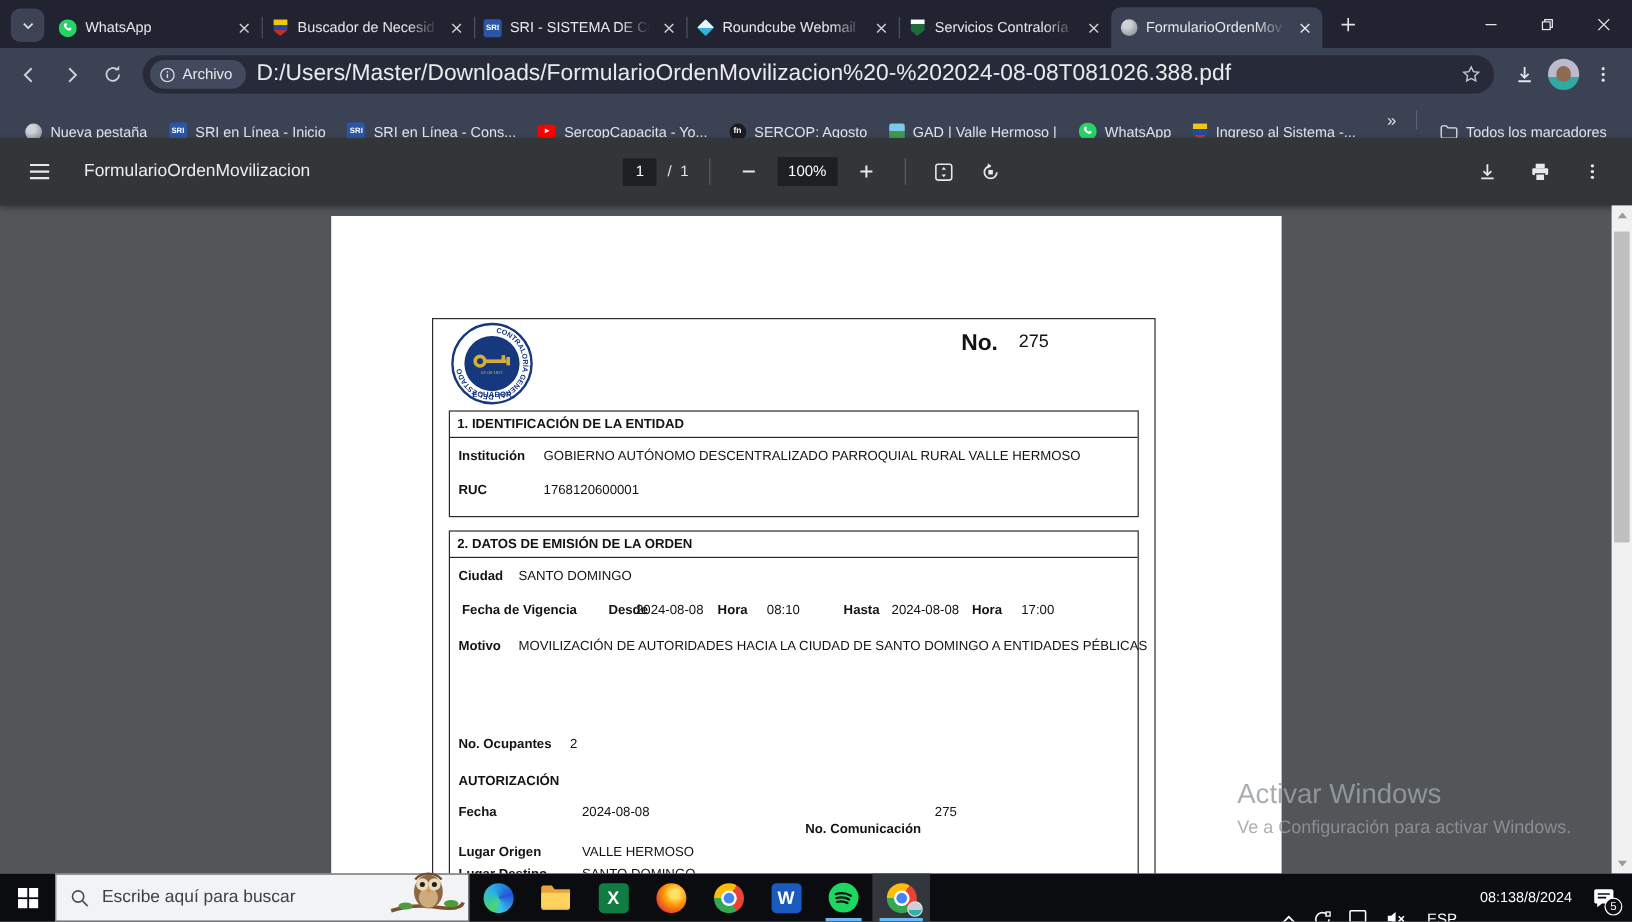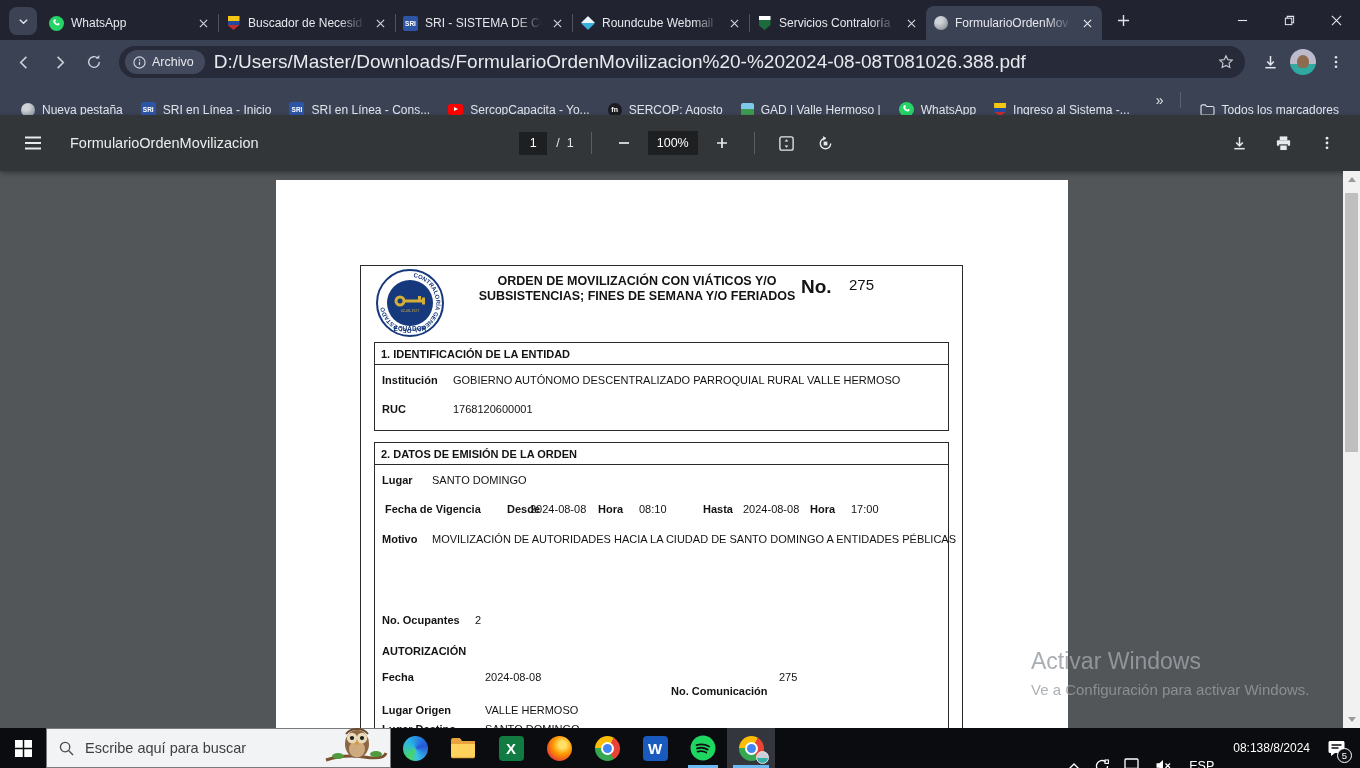--- a/index.html
+++ b/index.html
@@ -406,41 +406,40 @@
             <g fill="#d4af37">
                 <circle cx="25" cy="33" r="5.5"></circle>
                 <circle cx="25" cy="33" r="2.5" fill="#16387c"></circle>
                 <rect x="29" y="31.5" width="18" height="3"></rect>
                 <rect x="43" y="28" width="3" height="4"></rect>
                 <rect x="47" y="29.5" width="3" height="7"></rect>
               </g>
             <text x="35" y="43.5" text-anchor="middle" font-size="3.6" fill="#d4af37" font-family="Liberation Sans,sans-serif">02-08-1927</text>
           </svg>
         </div>
-        <div class="doc-title">ORDEN DE MOVILIZACIÓN CON VIÁTICOS Y/O SUBSISTENCIAS; FINES DE SEMANA Y/O FERIADOS</div>
         <div class="no-label">No.</div>
         <div class="no-value">275</div>
       </div>
 
       <div class="sec">
         <div class="sec-title">1. IDENTIFICACIÓN DE LA ENTIDAD</div>
         <div class="sec-body sec1-body">
           <span class="b" style="left:7px;top:9px">Institución</span>
           <span style="left:78px;top:9px">GOBIERNO AUTÓNOMO DESCENTRALIZADO PARROQUIAL RURAL VALLE HERMOSO</span>
           <span class="b" style="left:7px;top:38px">RUC</span>
           <span style="left:78px;top:38px">1768120600001</span>
         </div>
       </div>
 
       <div class="gap12"></div>
 
       <div class="sec">
         <div class="sec-title">2. DATOS DE EMISIÓN DE LA ORDEN</div>
         <div class="sec-body sec2-body">
-          <span class="b" style="left:7px;top:9px">Lugar</span>
+          <span class="b" style="left:7px;top:9px">Ciudad</span>
           <span style="left:57px;top:9px">SANTO DOMINGO</span>
 
           <span class="b" style="left:10px;top:38px">Fecha de Vigencia</span>
           <span class="b" style="left:132px;top:38px">Desde</span>
           <span style="left:155px;top:38px">2024-08-08</span>
           <span class="b" style="left:223px;top:38px">Hora</span>
           <span style="left:264px;top:38px">08:10</span>
           <span class="b" style="left:328px;top:38px">Hasta</span>
           <span style="left:368px;top:38px">2024-08-08</span>
           <span class="b" style="left:435px;top:38px">Hora</span>

